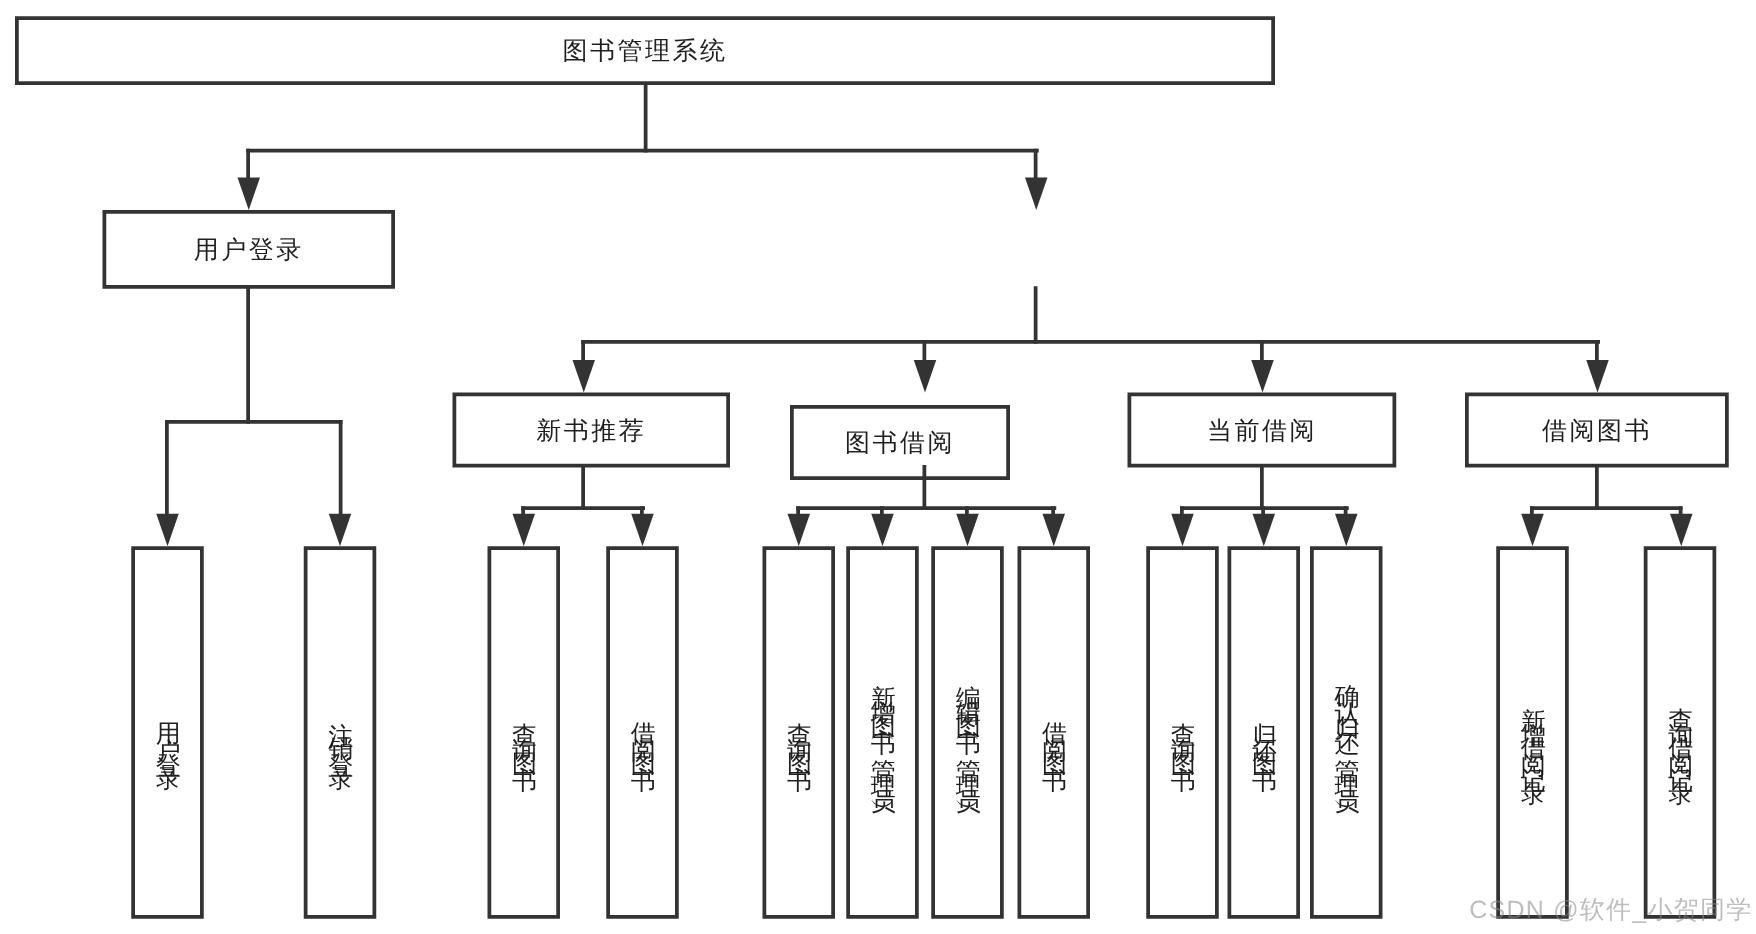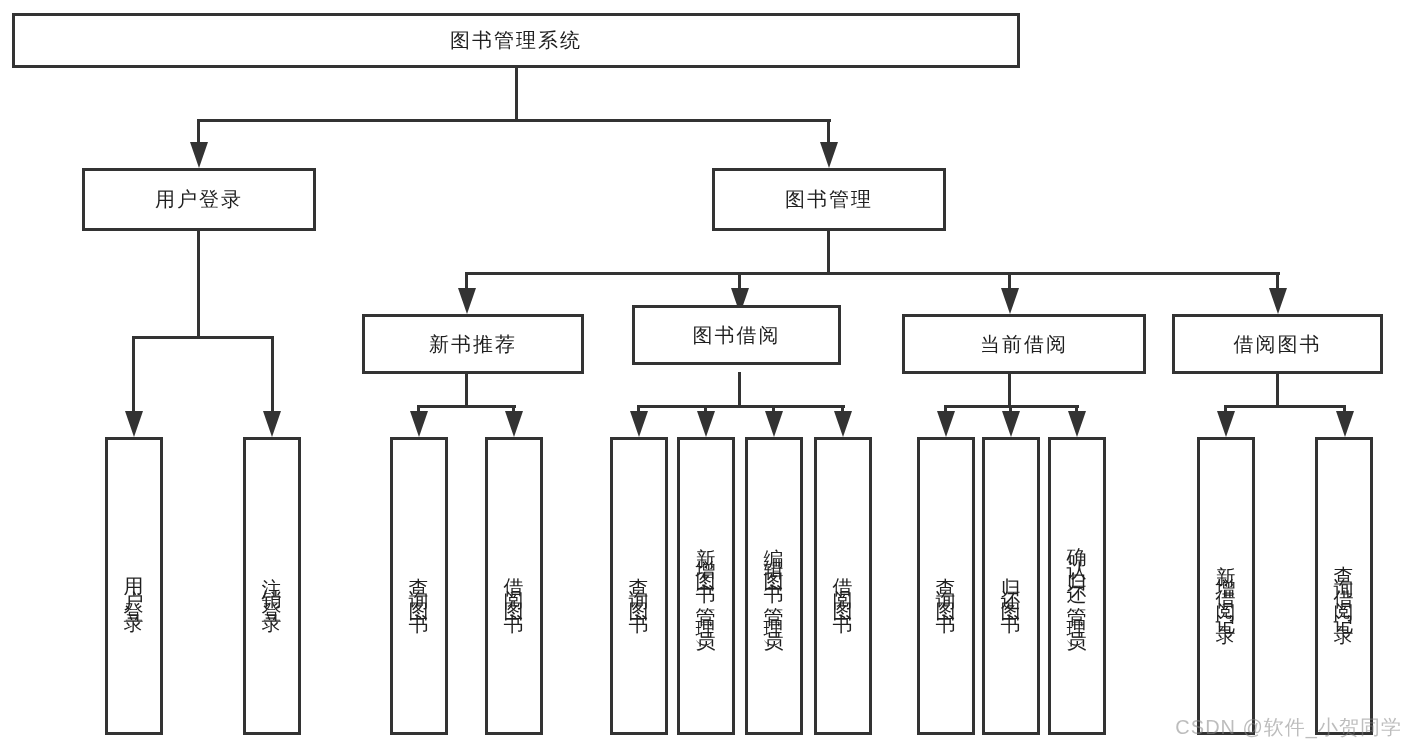--- a/index.html
+++ b/index.html
@@ -67,23 +67,20 @@
   <div class="line" style="left:515px;top:66px;width:3px;height:56px"></div>
   <div class="line" style="left:197px;top:119px;width:634px;height:3px"></div>
   <div class="line" style="left:197px;top:119px;width:3px;height:28px"></div>
   <div class="arrow" style="left:190px;top:142px"></div>
   <div class="line" style="left:827px;top:119px;width:3px;height:28px"></div>
   <div class="arrow" style="left:820px;top:142px"></div>
 
   <div class="box" style="left:82px;top:168px;width:234px;height:63px">
     <span class="h-label">用户登录</span>
   </div>
-  <div class="box" style="left:712px;top:168px;width:234px;height:63px">
-    <span class="h-label">图书管理</span>
-  </div>
 
   <div class="line" style="left:197px;top:229px;width:3px;height:110px"></div>
   <div class="line" style="left:132px;top:336px;width:142px;height:3px"></div>
   <div class="line" style="left:132px;top:336px;width:3px;height:79px"></div>
   <div class="arrow" style="left:125px;top:411px"></div>
   <div class="line" style="left:271px;top:336px;width:3px;height:79px"></div>
   <div class="arrow" style="left:263px;top:411px"></div>
 
   <div class="line" style="left:827px;top:229px;width:3px;height:46px"></div>
   <div class="line" style="left:465px;top:272px;width:815px;height:3px"></div>
@@ -92,24 +89,24 @@
   <div class="line" style="left:738px;top:272px;width:3px;height:20px"></div>
   <div class="arrow" style="left:731px;top:288px"></div>
   <div class="line" style="left:1008px;top:272px;width:3px;height:20px"></div>
   <div class="arrow" style="left:1001px;top:288px"></div>
   <div class="line" style="left:1276px;top:272px;width:3px;height:20px"></div>
   <div class="arrow" style="left:1269px;top:288px"></div>
 
   <div class="box" style="left:362px;top:314px;width:222px;height:60px">
     <span class="h-label">新书推荐</span>
   </div>
-  <div class="box" style="left:632px;top:305px;width:209px;height:60px">
+  <div class="box" style="left:632px;top:324px;width:176px;height:60px">
     <span class="h-label">图书借阅</span>
   </div>
-  <div class="box" style="left:902px;top:314px;width:244px;height:60px">
+  <div class="box" style="left:902px;top:314px;width:215px;height:60px">
     <span class="h-label">当前借阅</span>
   </div>
   <div class="box" style="left:1172px;top:314px;width:211px;height:60px">
     <span class="h-label">借阅图书</span>
   </div>
 
   <div class="line" style="left:465px;top:372px;width:3px;height:36px"></div>
   <div class="line" style="left:417px;top:405px;width:99px;height:3px"></div>
   <div class="line" style="left:417px;top:405px;width:3px;height:10px"></div>
   <div class="arrow" style="left:410px;top:411px"></div>

